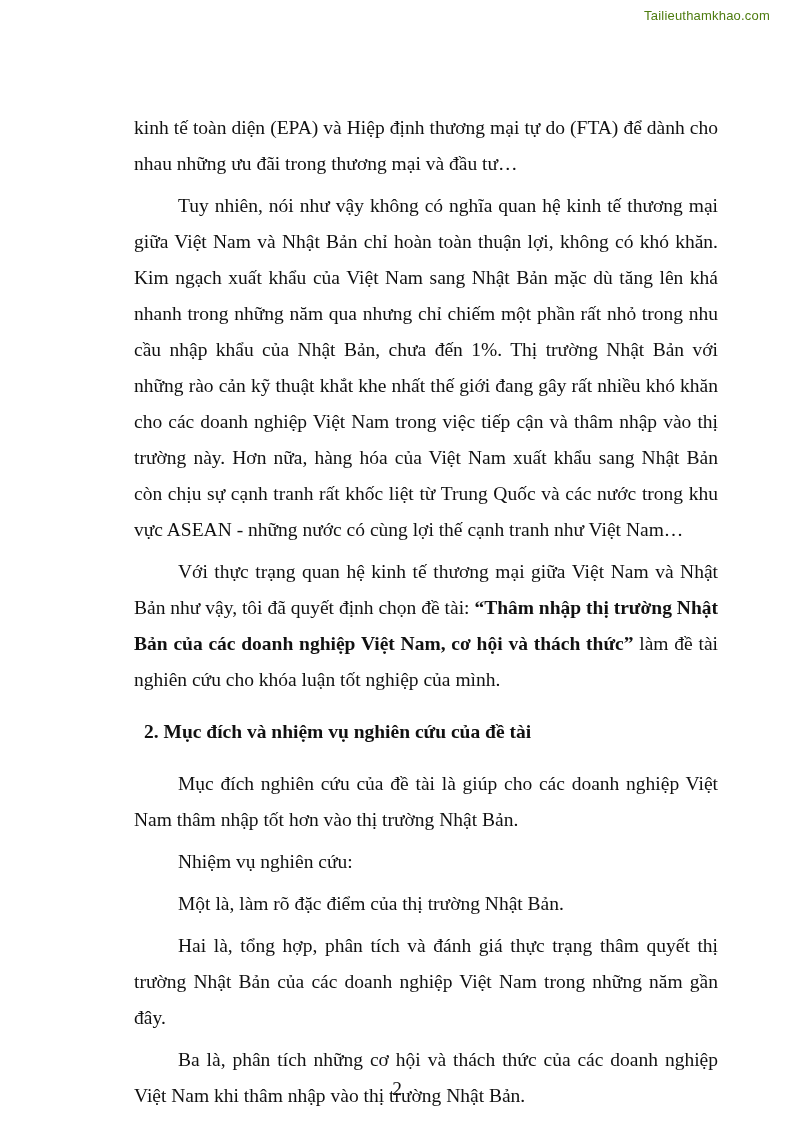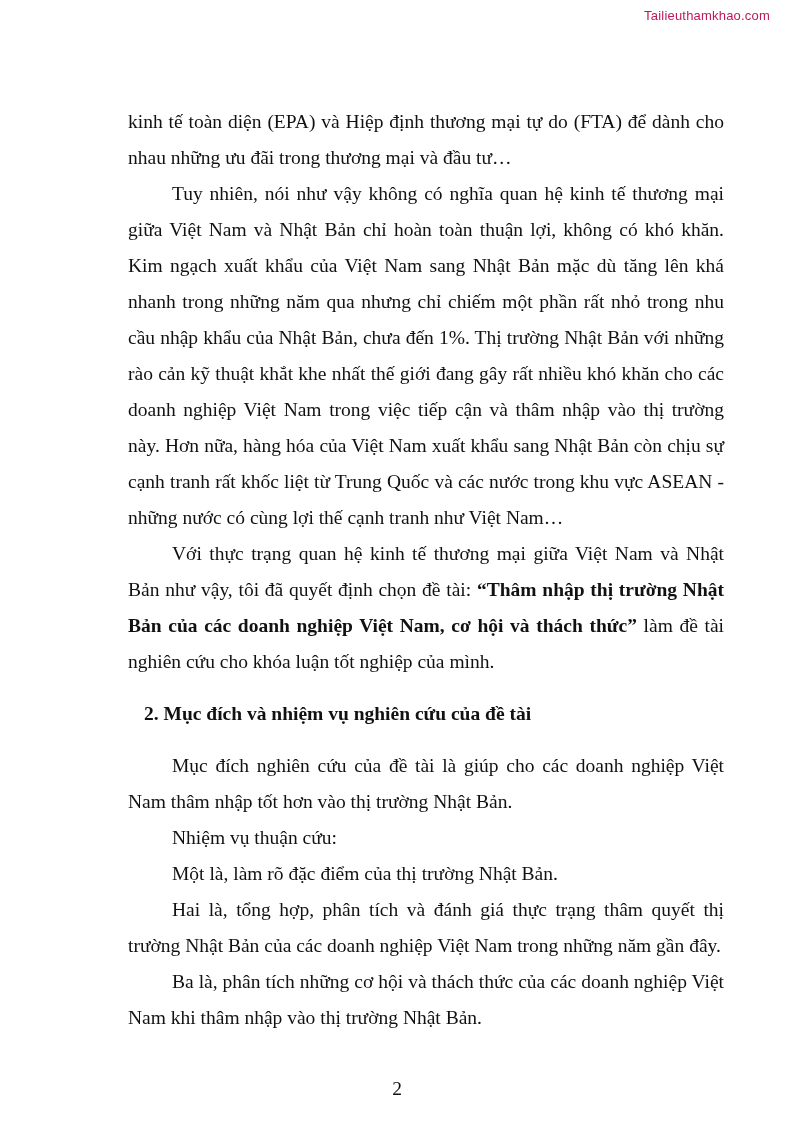--- a/index.html
+++ b/index.html
@@ -15,38 +15,38 @@
     overflow: hidden;
     box-sizing: border-box;
   }
   .watermark {
     position: absolute;
     top: 8px;
     right: 24px;
     font-family: "Liberation Sans", sans-serif;
     font-size: 13px;
     letter-spacing: 0.2px;
-    color: #be185d;
+    color: #4d7c0f;
     white-space: nowrap;
     user-select: none;
   }
   .doc-body {
     position: absolute;
     left: 128px;
     top: 104px;
     width: 596px;
     font-family: "Liberation Serif", "DejaVu Serif", serif;
     font-size: 19.5px;
     line-height: 36px;
     color: #111111;
     text-align: justify;
     text-justify: inter-word;
   }
   p.para {
-    margin: 0;
+    margin: 6px;
     text-align: justify;
     text-justify: inter-word;
   }
   p.indent {
     text-indent: 44px;
   }
   p.heading {
     margin: 16px;
     font-weight: bold;
     text-align: left;
@@ -73,21 +73,21 @@
 <div class="page">
 
   <div class="watermark">Tailieuthamkhao.com</div>
 
   <div class="doc-body">
       <p class="para"><span>kinh tế toàn diện (EPA) và Hiệp định thương mại tự do (FTA) để dành cho nhau những ưu đãi trong thương mại và đầu tư…</span></p>
       <p class="para indent"><span>Tuy nhiên, nói như vậy không có nghĩa quan hệ kinh tế thương mại giữa Việt Nam và Nhật Bản chỉ hoàn toàn thuận lợi, không có khó khăn. Kim ngạch xuất khẩu của Việt Nam sang Nhật Bản mặc dù tăng lên khá nhanh trong những năm qua nhưng chỉ chiếm một phần rất nhỏ trong nhu cầu nhập khẩu của Nhật Bản, chưa đến 1%. Thị trường Nhật Bản với những rào cản kỹ thuật khắt khe nhất thế giới đang gây rất nhiều khó khăn cho các doanh nghiệp Việt Nam trong việc tiếp cận và thâm nhập vào thị trường này. Hơn nữa, hàng hóa của Việt Nam xuất khẩu sang Nhật Bản còn chịu sự cạnh tranh rất khốc liệt từ Trung Quốc và các nước trong khu vực ASEAN - những nước có cùng lợi thế cạnh tranh như Việt Nam…</span></p>
       <p class="para indent"><span>Với thực trạng quan hệ kinh tế thương mại giữa Việt Nam và Nhật Bản như vậy, tôi đã quyết định chọn đề tài: </span><span class="bi">“Thâm nhập thị trường Nhật Bản của các doanh nghiệp Việt Nam, cơ hội và thách thức”</span><span> làm đề tài nghiên cứu cho khóa luận tốt nghiệp của mình.</span></p>
       <p class="para heading"><span style="font-weight: bold;">2. Mục đích và nhiệm vụ nghiên cứu của đề tài</span></p>
       <p class="para indent"><span>Mục đích nghiên cứu của đề tài là giúp cho các doanh nghiệp Việt Nam thâm nhập tốt hơn vào thị trường Nhật Bản.</span></p>
-      <p class="para indent"><span>Nhiệm vụ thuận cứu:</span></p>
+      <p class="para indent"><span>Nhiệm vụ nghiên cứu:</span></p>
       <p class="para indent"><span class="it">Một là</span><span>, làm rõ đặc điểm của thị trường Nhật Bản.</span></p>
       <p class="para indent"><span class="it">Hai là</span><span>, tổng hợp, phân tích và đánh giá thực trạng thâm quyết thị trường Nhật Bản của các doanh nghiệp Việt Nam trong những năm gần đây.</span></p>
       <p class="para indent"><span class="it">Ba là</span><span>, phân tích những cơ hội và thách thức của các doanh nghiệp Việt Nam khi thâm nhập vào thị trường Nhật Bản.</span></p>
     </div>
 
   <div class="page-number">2</div>
 
 </div>
 
 </body></html>

